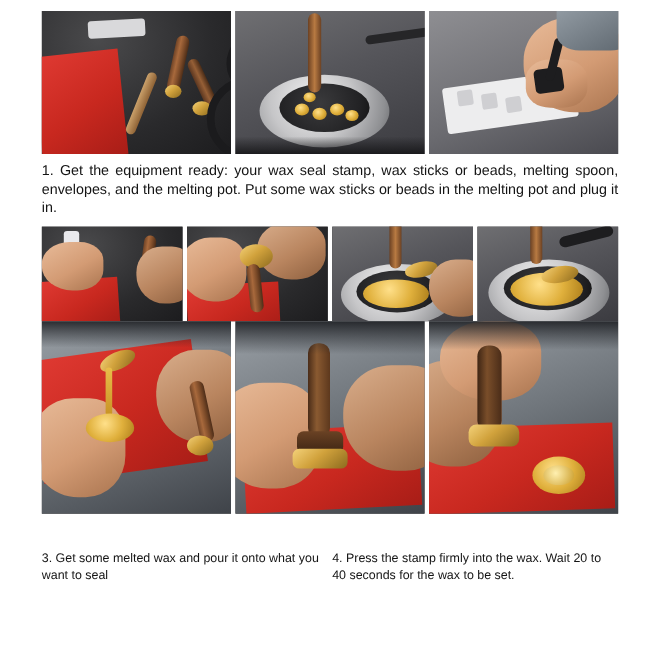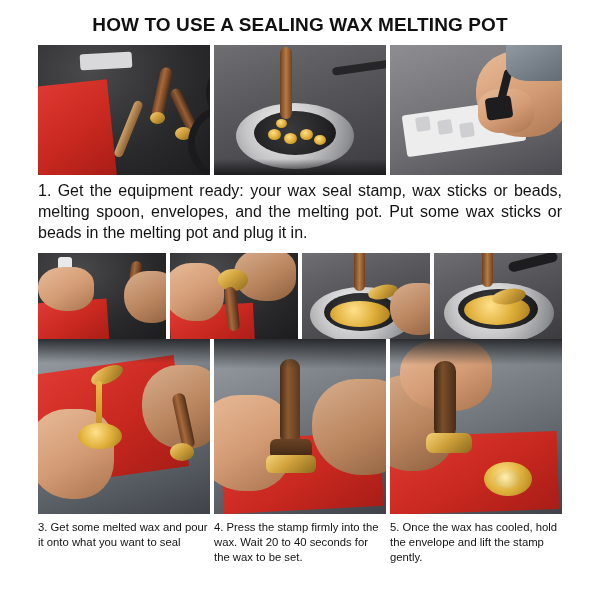--- a/index.html
+++ b/index.html
@@ -106,44 +106,44 @@
     border: 3px solid #1b1b1d;
     background: transparent;
   }
   .strip {
     position: absolute;
     background: #ededee;
     border-radius: 3px;
   }
 
   .caption {
-    font-size: 16px;
+    font-size: 13px;
     line-height: 1.31;
     color: #141414;
     margin: 6px 0 9px 0;
     text-align: justify;
   }
   .caption-row {
     display: flex;
     gap: 4px;
     margin-top: 6px;
   }
   .caption-col {
     flex: 1 1 0;
     font-size: 11.3px;
     line-height: 1.32;
     color: #141414;
+    margin-top: 28px;
   }
 </style>
 </head>
 <body>
 
 <div class="page">
 
-  <div class="title">HOW TO USE A SEALING WAX MELTING POT</div>
 
   <div class="row">
 
     <div class="tile" style="height:130px;">
       <div class="desk-dark"></div>
       <div class="red-paper" style="left:-4px; top:38px; width:78px; height:96px; transform:rotate(-6deg);"></div>
       <div class="wood-handle" style="left:118px; top:22px; width:12px; height:52px; transform:rotate(12deg);"></div>
       <div class="wood-handle" style="left:140px; top:42px; width:11px; height:46px; transform:rotate(-25deg); background:linear-gradient(90deg,#5a3620,#965f36,#4a2c17);"></div>
       <div class="brass" style="left:137px; top:82px; width:17px; height:13px;"></div>
       <div class="brass" style="left:112px; top:67px; width:15px; height:12px;"></div>
@@ -262,16 +262,15 @@
       <div class="brass" style="left:36px; top:94px; width:46px; height:20px; border-radius:7px;"></div>
       <div class="wax-gold" style="left:94px; bottom:18px; width:48px; height:34px;"></div>
       <div style="position:absolute; left:104px; bottom:26px; width:28px; height:18px; border-radius:50%; background:radial-gradient(circle at 40% 40%, #fff0b0, #c99a26);"></div>
       <div style="position:absolute; left:0; top:0; width:100%; height:26px; background:linear-gradient(180deg,rgba(30,32,36,.9),rgba(30,32,36,0));"></div>
     </div>
   </div>
 
   <div class="caption-row">
     <div class="caption-col">3. Get some melted wax and pour it onto what you want to seal</div>
     <div class="caption-col">4. Press the stamp firmly into the wax. Wait 20 to 40 seconds for the wax to be set.</div>
-    <div class="caption-col">5. Once the wax has cooled, hold the envelope and lift the stamp gently.</div>
   </div>
 
 </div>
 
 </body></html>

